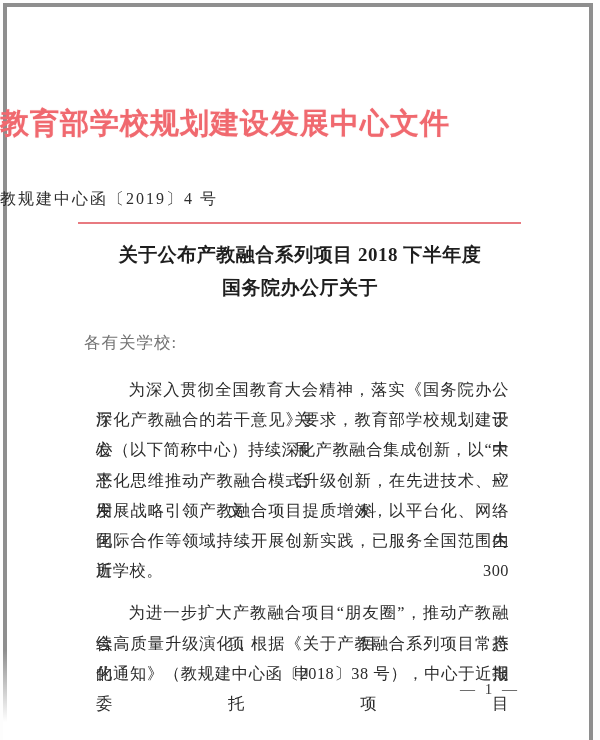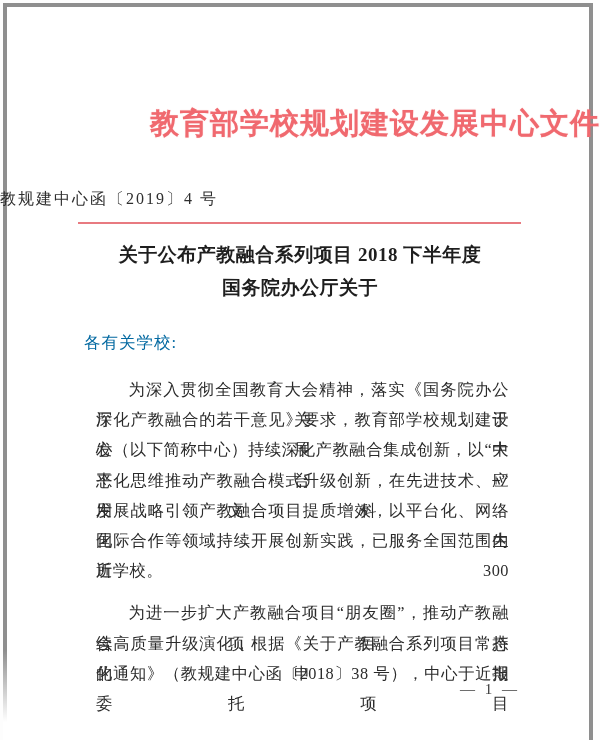--- a/index.html
+++ b/index.html
@@ -36,21 +36,21 @@
     width: 6px;
     height: 90px;
     background: linear-gradient(to bottom, rgba(255,255,255,0), #ffffff 80%);
   }
   .red-head {
     position: absolute;
     top: 104px;
     left: 0;
     width: 100%;
     margin: 0;
-    text-align: right;
+    text-align: left;
     font-size: 29px;
     font-weight: bold;
     letter-spacing: 1px;
     color: var(--header-red, #f0696f);
     text-shadow: 0 0 1px rgba(240,105,111,0.45);
   }
   .doc-no {
     position: absolute;
     top: 189px;
     left: 0;
@@ -79,21 +79,21 @@
     line-height: 33px;
     letter-spacing: 0.5px;
     color: #1e1e1e;
   }
   .salutation {
     position: absolute;
     top: 332px;
     left: 84px;
     font-size: 16.5px;
     letter-spacing: 1px;
-    color: #0369a1;
+    color: #737373;
   }
   .bodytext {
     position: absolute;
     top: 363px;
     left: 84px;
     width: 437px;
     font-size: 16.3px;
     color: #2b2b2b;
   }
   .para { margin: 12px; }

